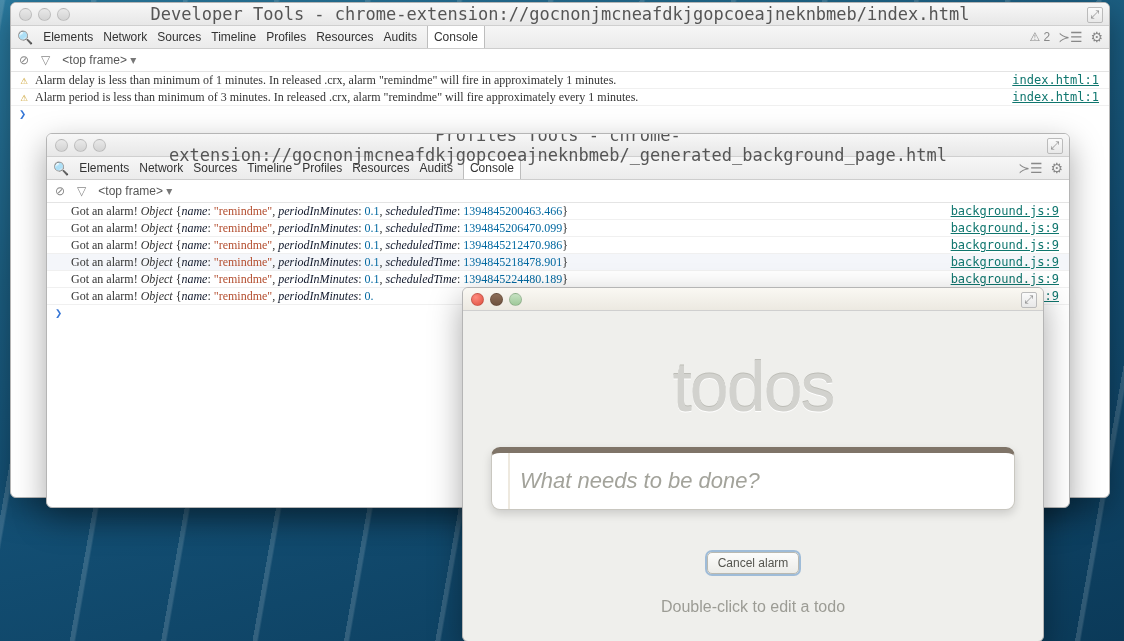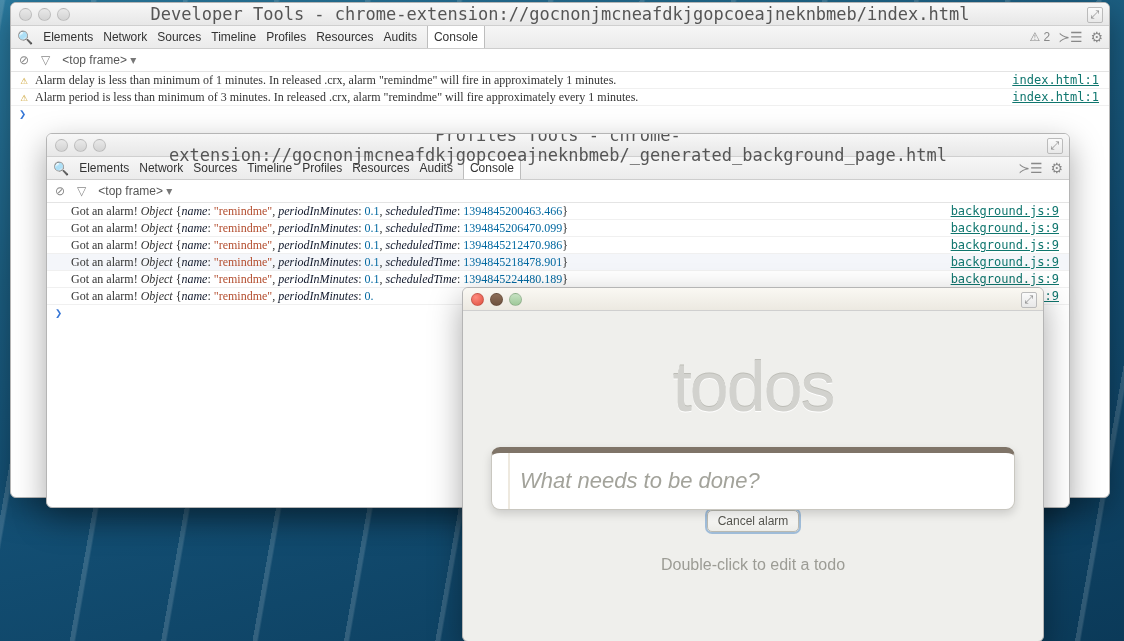--- a/index.html
+++ b/index.html
@@ -116,21 +116,21 @@
   .card::before{
     content:""; position:absolute; left:16px; top:0; bottom:0;
     width:0; border-left:1px solid #eee9df; border-right:1px solid #eee9df;
   }
   .card input.todo {
     width:100%; border:none; outline:none;
     font-family:"Helvetica Neue",Arial; font-size:22px; font-style:italic;
     color:#333;
   }
   .card input.todo::placeholder { color:#a3a39b; }
-  .cancel-wrap{ text-align:center; }
+  .cancel-wrap{ text-align:center; margin-top:42px;}
   .cancel-btn{
     display:inline-block; padding:3px 10px;
     border:1px solid #b9b9b1; border-radius:5px;
     background:linear-gradient(#fcfcfb,#ecece8);
     color:#55554f; box-shadow:0 0 0 2px rgba(93,145,200,.55);
     cursor:default;
   }
   .footer-hint { margin-top:24px; color:#9c9c95; font-size:16px; }
 </style>
 </head>

